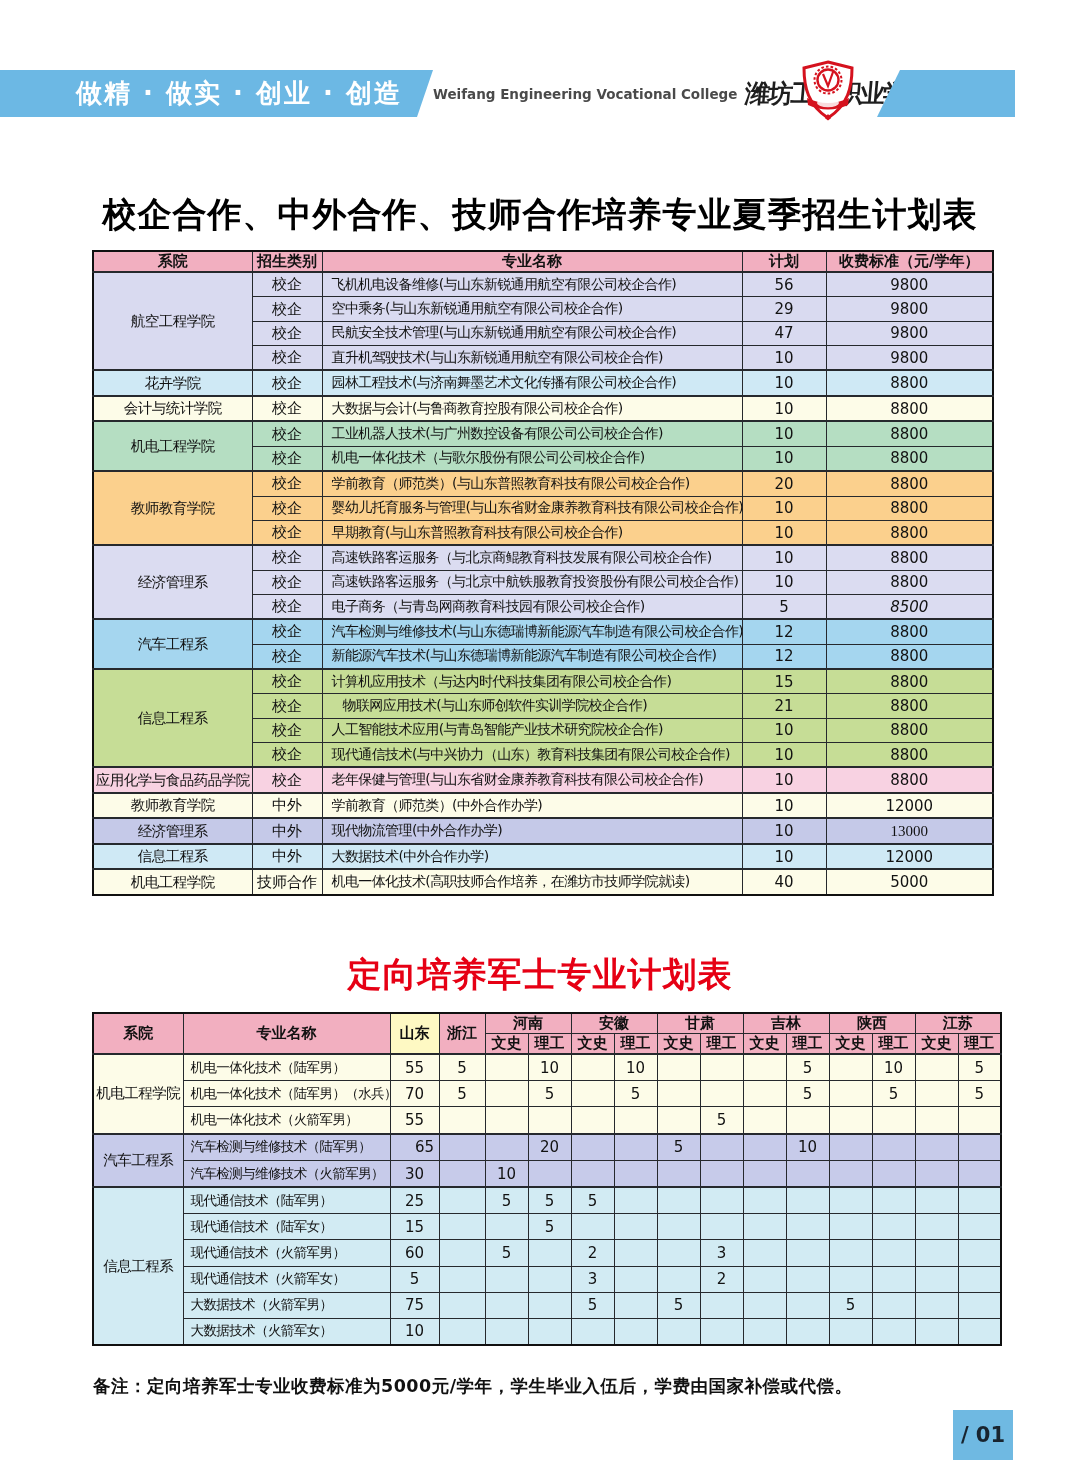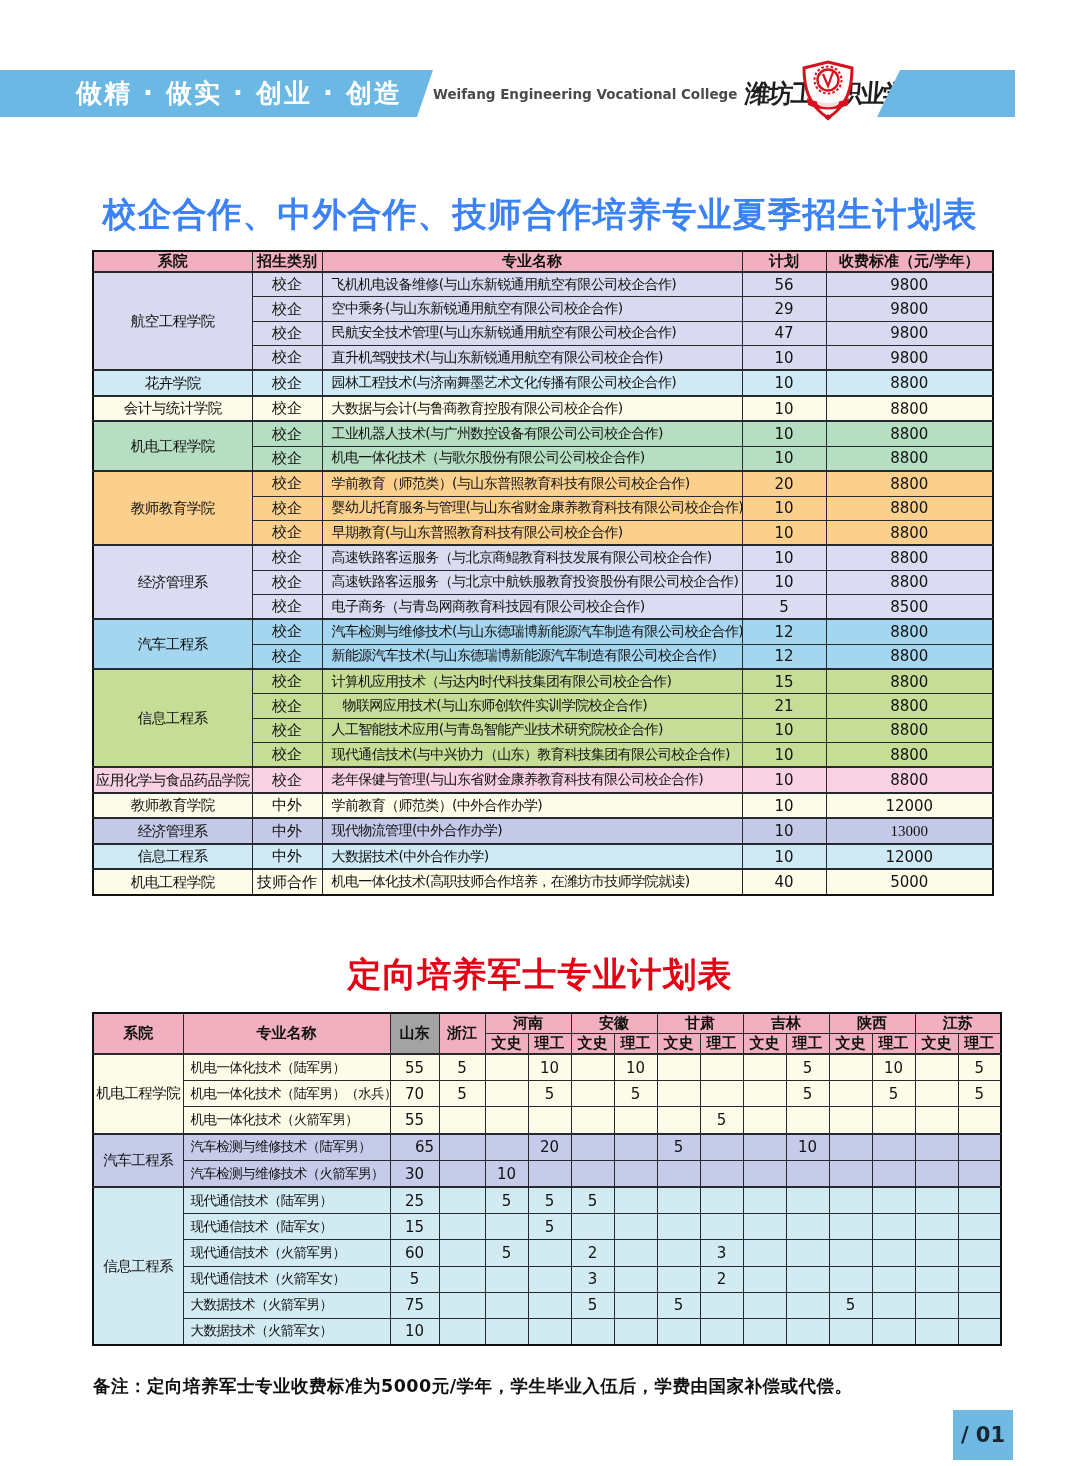--- a/index.html
+++ b/index.html
@@ -62,21 +62,21 @@
     <circle cx="29" cy="21" r="13.5" fill="none" stroke="#d5121e" stroke-width="2" stroke-dasharray="2.6 2.1"></circle>
     <circle cx="29" cy="21" r="10.5" fill="none" stroke="#d5121e" stroke-width="2.4"></circle>
     <path d="M24 15 L29 27 L34 13" fill="none" stroke="#d5121e" stroke-width="2.2"></path>
     <path d="M8 39 Q29 49 50 39 L49 46 Q29 55 9 46 Z" fill="#d5121e"></path>
     <ellipse cx="29" cy="44" rx="11" ry="4.2" fill="#ffffff" opacity="0.85"></ellipse>
     <path d="M29 55 l3.2 4 -3.2 2.4 -3.2 -2.4 z" fill="#d5121e"></path>
   </svg>
 
   <div class="banner-right" style="background: rgb(108, 184, 228);"></div>
 
-  <h1 class="title title1" style="color: #3b82f6;">校企合作、中外合作、技师合作培养专业夏季招生计划表</h1>
+  <h1 class="title title1" style="color: #000000;">校企合作、中外合作、技师合作培养专业夏季招生计划表</h1>
 
   <table id="t1">
     <colgroup>
       <col style="width:159px">
         <col style="width:70px">
         <col style="width:420px">
       <col style="width:84px">
         <col style="width:167px">
     </colgroup>
   <thead>
@@ -180,21 +180,21 @@
         <tr>
           <td style="background: rgb(219, 220, 241);">校企</td>
           <td class="major" style="background: rgb(219, 220, 241);">高速铁路客运服务（与北京中航铁服教育投资股份有限公司校企合作)</td>
           <td style="background: rgb(219, 220, 241);">10</td>
           <td style="background: rgb(219, 220, 241);">8800</td>
         </tr>
         <tr>
           <td style="background: rgb(219, 220, 241);">校企</td>
           <td class="major" style="background: rgb(219, 220, 241);">电子商务（与青岛网商教育科技园有限公司校企合作)</td>
           <td style="background: rgb(219, 220, 241);">5</td>
-          <td style="background: rgb(219, 220, 241);">8500</td>
+          <td style="background: rgb(219, 220, 241); font-style: italic;">8500</td>
         </tr>
       </tbody>
       <tbody>
         <tr>
           <td class="dept" rowspan="2" style="background: rgb(165, 214, 239);">汽车工程系</td>
           <td style="background: rgb(165, 214, 239);">校企</td>
           <td class="major" style="background: rgb(165, 214, 239);">汽车检测与维修技术(与山东德瑞博新能源汽车制造有限公司校企合作)</td>
           <td style="background: rgb(165, 214, 239);">12</td>
           <td style="background: rgb(165, 214, 239);">8800</td>
         </tr>
@@ -297,21 +297,21 @@
         <col style="width:43px">
       <col style="width:43px">
         <col style="width:43px">
         <col style="width:43px">
         <col style="width:43px">
     </colgroup>
   <thead>
         <tr>
           <th rowspan="2" colspan="1" style="background: rgb(242, 175, 192);">系院</th>
           <th rowspan="2" colspan="1" style="background: rgb(242, 175, 192);">专业名称</th>
-          <th rowspan="2" colspan="1" style="background: #a3a3a3;">山东</th>
+          <th rowspan="2" colspan="1" style="background: #fef9c3;">山东</th>
           <th rowspan="2" colspan="1" style="background: rgb(242, 175, 192);">浙江</th>
           <th rowspan="1" colspan="2" style="background: rgb(242, 175, 192);">河南</th>
           <th rowspan="1" colspan="2" style="background: rgb(242, 175, 192);">安徽</th>
           <th rowspan="1" colspan="2" style="background: rgb(242, 175, 192);">甘肃</th>
           <th rowspan="1" colspan="2" style="background: rgb(242, 175, 192);">吉林</th>
           <th rowspan="1" colspan="2" style="background: rgb(242, 175, 192);">陕西</th>
           <th rowspan="1" colspan="2" style="background: rgb(242, 175, 192);">江苏</th>
         </tr>
         <tr>
           <th rowspan="1" colspan="1" style="background: rgb(242, 175, 192);">文史</th>

